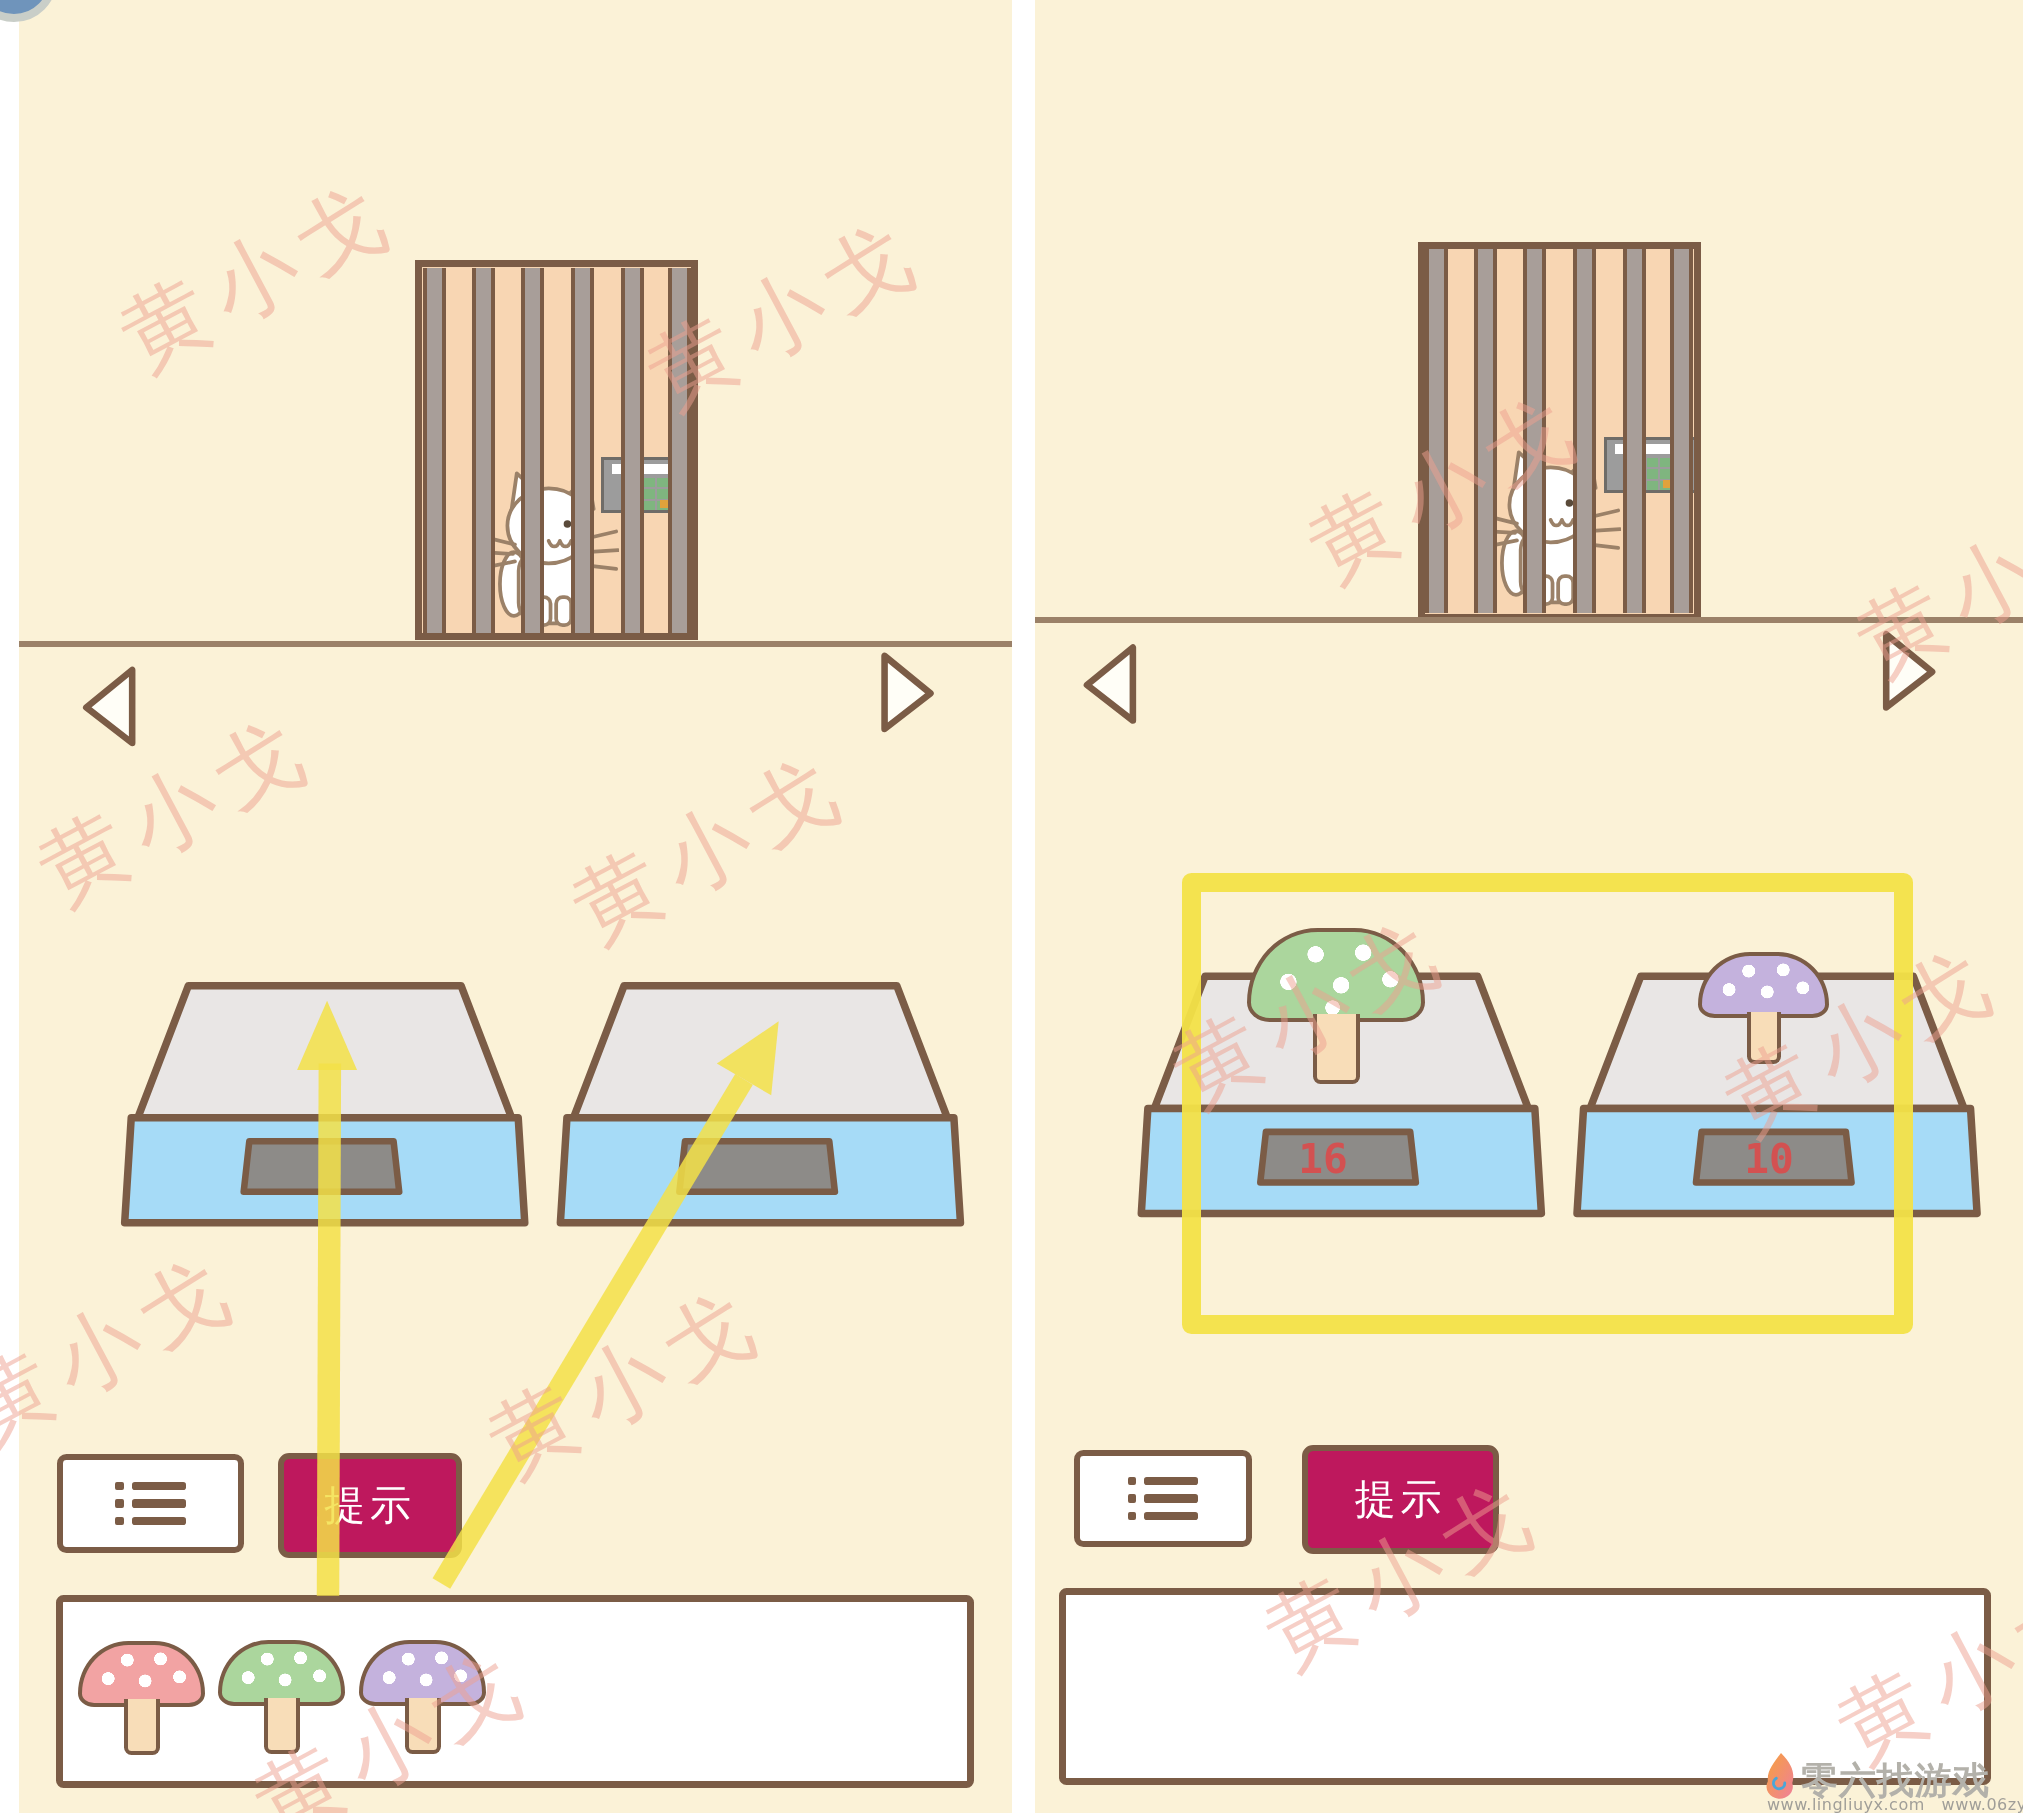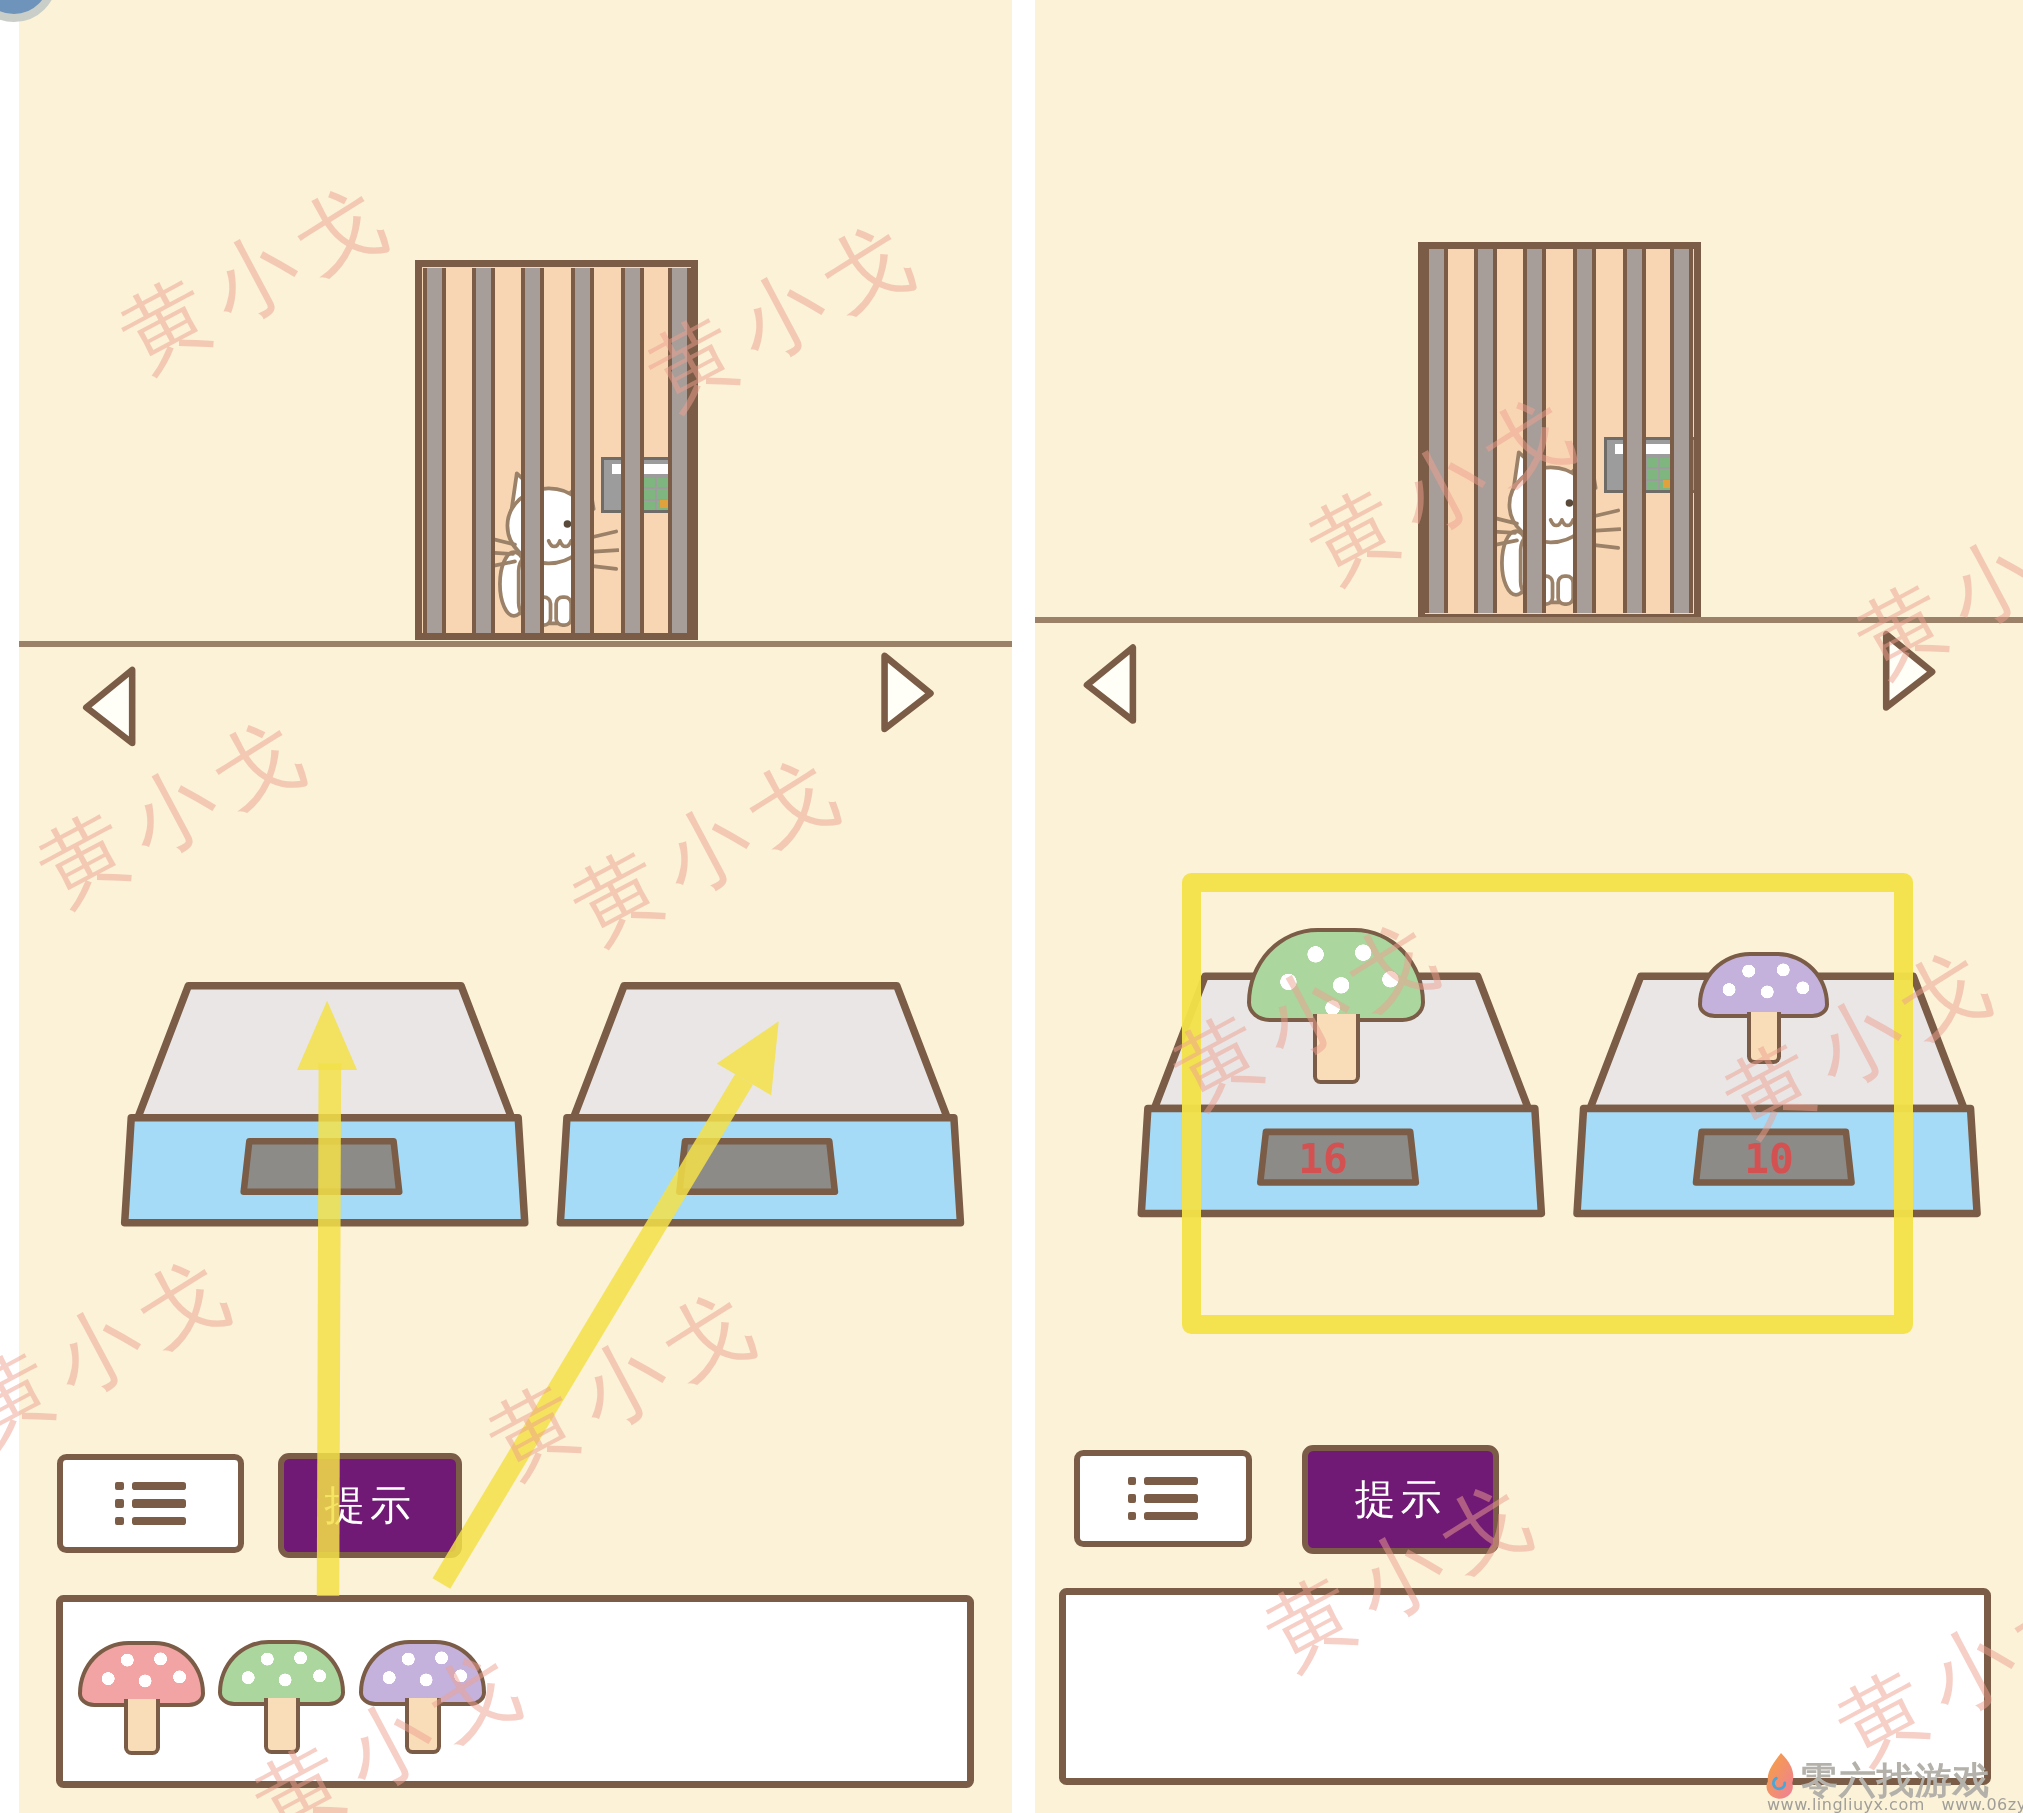--- a/index.html
+++ b/index.html
@@ -70,21 +70,21 @@
       radial-gradient(circle 6.6px at 66% 24%, #fff 95%, transparent),
       radial-gradient(circle 6.6px at 82% 55%, #fff 95%, transparent);}
 
   
   .list-button{position:absolute;background:#ffffff;border:6.6px solid #7b5c46;border-radius:9.4px;
         box-sizing:border-box;z-index:15;display:flex;align-items:center;justify-content:center;}
   .menu-icon{display:flex;flex-direction:column;gap:9.4px;}
   .menu-row{display:flex;align-items:center;gap:8.4px;}
   .menu-dot{width:8.4px;height:8.4px;background:#7b5c46;border-radius:1.9px;}
   .menu-bar{width:54px;height:8.4px;background:#7b5c46;border-radius:2.8px;}
-  .hint-button{position:absolute;background:#701a75;border:6.6px solid #7b5c46;border-radius:11.2px;
+  .hint-button{position:absolute;background:#be185d;border:6.6px solid #7b5c46;border-radius:11.2px;
         box-sizing:border-box;z-index:15;display:flex;align-items:center;justify-content:center;
         color:#ffffff;font-size:41px;letter-spacing:4.7px;}
   .inventory{position:absolute;background:#ffffff;border:7.5px solid #7b5c46;border-radius:7.5px;
         box-sizing:border-box;z-index:14;}
 
   
   .watermark-layer{position:absolute;inset:0;z-index:50;pointer-events:none;}
   .wm{position:absolute;transform:translate(-50%,-50%) rotate(-28deg);
       color:rgba(238,159,143,0.5);font-size:86px;letter-spacing:13px;white-space:nowrap;}
 

